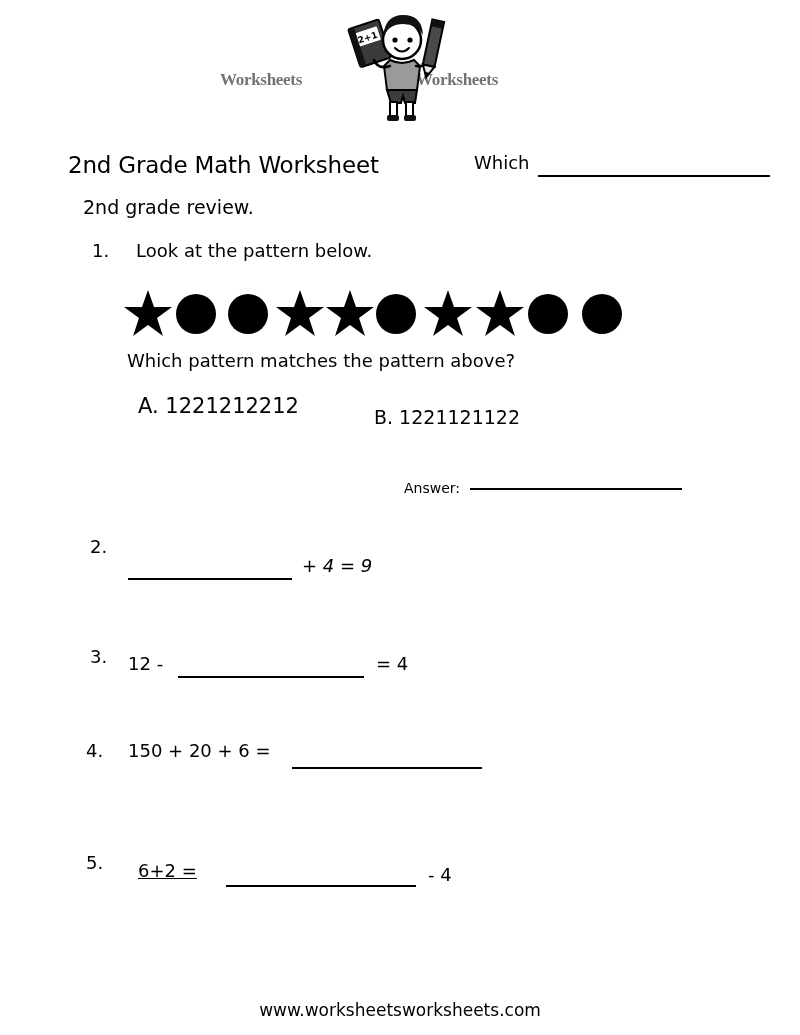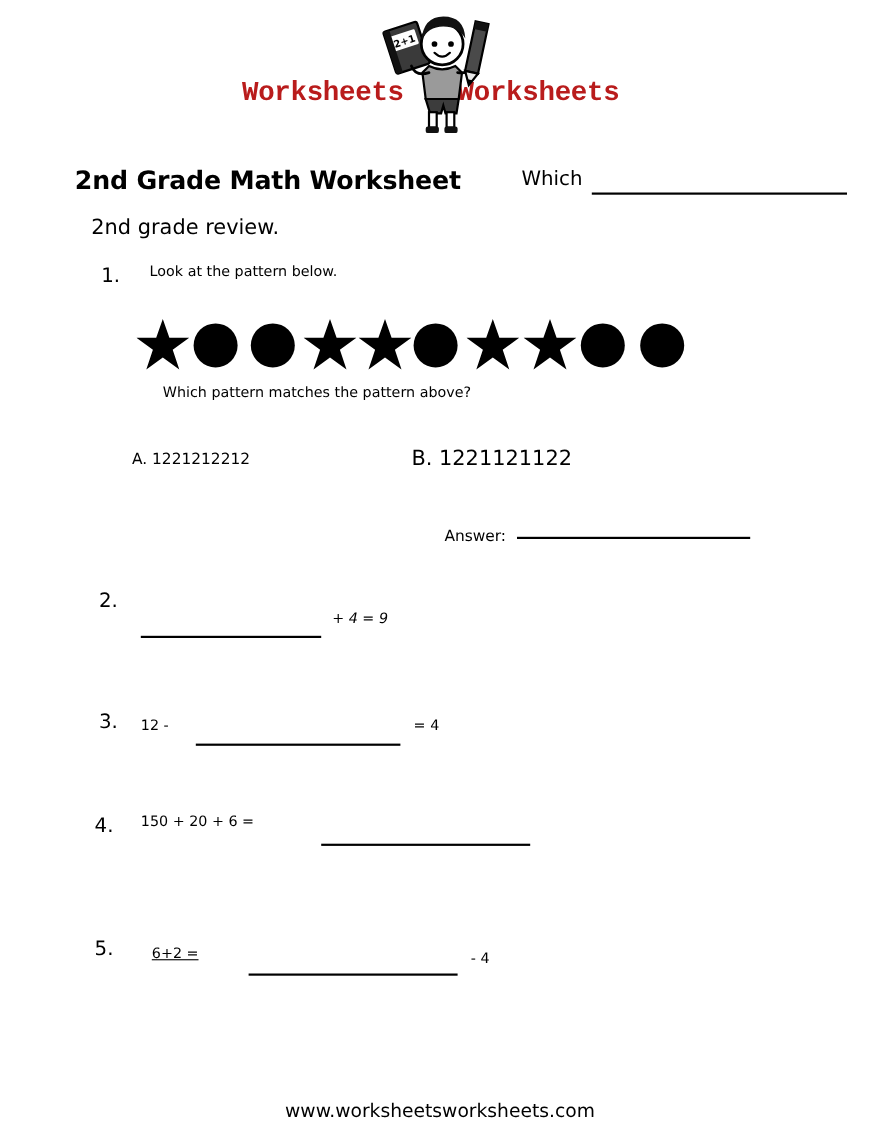--- a/index.html
+++ b/index.html
@@ -26,45 +26,45 @@
   }
   .logo-inner {
     position: relative;
     width: 340px;
     height: 118px;
     margin: 0 auto;
   }
   .logo-word {
     position: absolute;
     top: 60px;
-    font-family: Liberation Mono, monospace;
+    font-family: Liberation Serif, serif;
     font-weight: bold;
-    font-size: 25px;
+    font-size: 17px;
     letter-spacing: -0.3px;
-    color: #b91c1c;
+    color: #737373;
   }
   .logo-word.left  { left: -10px; }
   .logo-word.right { left: 186px; }
 
   
   .logo-figure {
     position: absolute;
     left: 110px;
     top: 0px;
     width: 120px;
     height: 118px;
   }
 
   
   .title {
     position: absolute;
     left: 68px;
     top: 152px;
     font-size: 23px;
-    font-weight: bold;
+    font-weight: normal;
     letter-spacing: -0.2px;
   }
   .subtitle {
     position: absolute;
     left: 83px;
     top: 196px;
     font-size: 19px;
   }
   .name-label {
     position: absolute;
@@ -81,21 +81,21 @@
     border-bottom: 2px solid #000;
   }
 
   
   .qnum {
     position: absolute;
     font-size: 18px;
   }
   .qtext {
     position: absolute;
-    font-size: 13px;
+    font-size: 18px;
     white-space: nowrap;
   }
 
   
   .q1-num  { left: 92px;  top: 240px; }
   .q1-text { left: 136px; top: 240px; }
 
   .shapes {
     position: absolute;
     left: 124px;
@@ -111,22 +111,22 @@
   }
   .circle-shape {
     position: absolute;
     top: 6px;
     width: 40px;
     height: 40px;
     border-radius: 50%;
     background: #000;
   }
 
-  .q1-sub  { left: 148px; top: 350px; }
-  .q1-optA { left: 120px; top: 394px; font-size: 14px; margin-top: 16px; }
+  .q1-sub  { left: 127px; top: 350px; }
+  .q1-optA { left: 138px; top: 394px; font-size: 21px; }
   .q1-optB { left: 374px; top: 406px; font-size: 19px; }
 
   .answer-label {
     position: absolute;
     left: 404px;
     top: 480px;
     font-size: 14px;
   }
   .answer-line {
     position: absolute;

